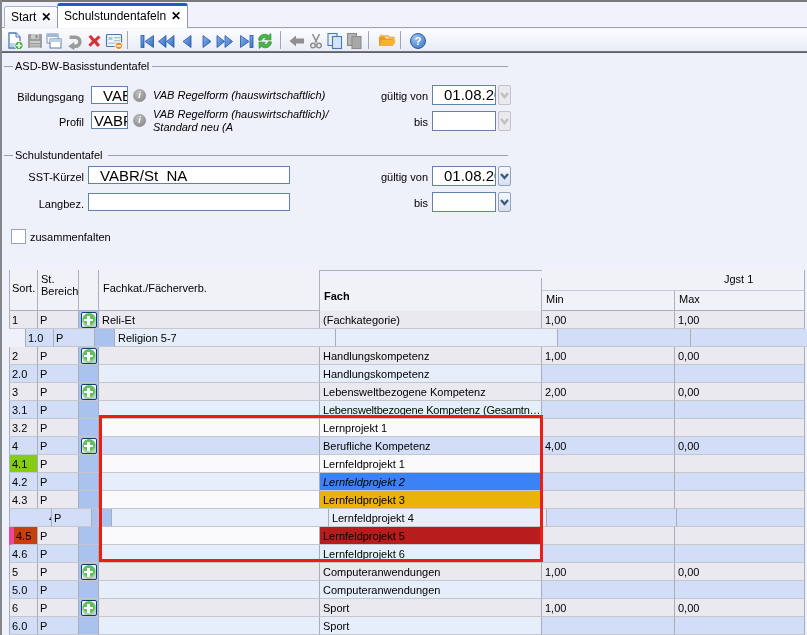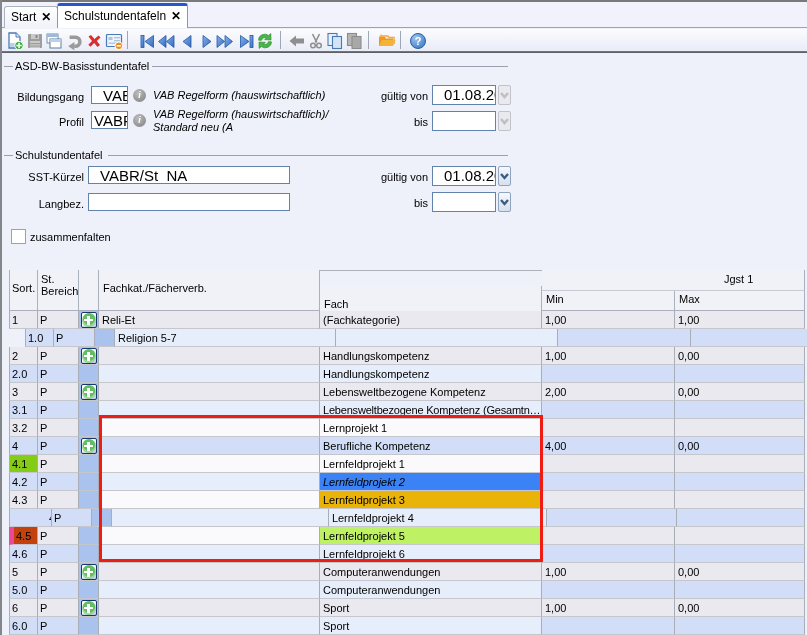--- a/index.html
+++ b/index.html
@@ -268,21 +268,21 @@
 <div class="hdr" style="left:0px;top:0px;width:29px;height:41px;border-left:1px solid #aab0bc;">
         <div style="position:absolute;left:2px;top:12px;">Sort.</div>
       </div>
 <div class="hdr" style="left:29px;top:0px;width:41px;height:41px;">
         <div style="position:absolute;left:3px;top:3px;">St.<br>Bereich</div>
       </div>
 <div class="hdr" style="left:70px;top:0px;width:20px;height:41px;"></div>
 <div class="hdr" style="left:90px;top:0px;width:221px;height:41px;">
         <div style="position:absolute;left:4px;top:12px;">Fachkat./Fächerverb.</div>
       </div>
-<div class="hdr" style="left:311px;top:16px;width:222px;height:41px;">
+<div class="hdr" style="left:311px;top:8px;width:222px;height:41px;font-weight:bold;">
         <div style="position:absolute;left:4px;top:12px;">Fach</div>
       </div>
 <div class="hdr" style="left:533px;top:0px;width:263px;height:21px;border-bottom:1px solid #c8cbd4;">
         <div style="position:absolute;left:182px;top:3px;">Jgst 1</div>
       </div>
 <div class="hdr" style="left:533px;top:21px;width:133px;height:20px;">
         <div style="position:absolute;left:4px;top:2px;">Min</div>
       </div>
 <div class="hdr" style="left:666px;top:21px;width:130px;height:20px;">
         <div style="position:absolute;left:4px;top:2px;">Max</div>
@@ -409,21 +409,21 @@
         <div class="cell c4" style="background:#e7eefb;"></div>
         <div class="cell c5" style="background:#e7eefb;">Lernfeldprojekt 4</div>
         <div class="cell c6" style="background:#d2def7;"></div>
         <div class="cell c7" style="background:#d2def7;"></div>
       </div>
 <div class="row" style="position:absolute;left:0;top:257px;width:796px;">
         <div class="cell c1" style="background:#c2410c;border-left:5px solid #ec4899;">4.5</div>
         <div class="cell c2" style="background:#e9e9ef;">P</div>
         <div class="cell c3" style="background:#a9c3ee;padding:0;"></div>
         <div class="cell c4" style="background:#fafafd;"></div>
-        <div class="cell c5" style="background:#bef264;">Lernfeldprojekt 5</div>
+        <div class="cell c5" style="background:#b91c1c;">Lernfeldprojekt 5</div>
         <div class="cell c6" style="background:#e9e9ef;"></div>
         <div class="cell c7" style="background:#e9e9ef;"></div>
       </div>
 <div class="row" style="position:absolute;left:0;top:275px;width:796px;">
         <div class="cell c1" style="background:#d2def7;border-left:1px solid #a9adb5;">4.6</div>
         <div class="cell c2" style="background:#d2def7;">P</div>
         <div class="cell c3" style="background:#a9c3ee;padding:0;"></div>
         <div class="cell c4" style="background:#e7eefb;"></div>
         <div class="cell c5" style="background:#e7eefb;">Lernfeldprojekt 6</div>
         <div class="cell c6" style="background:#d2def7;"></div>

